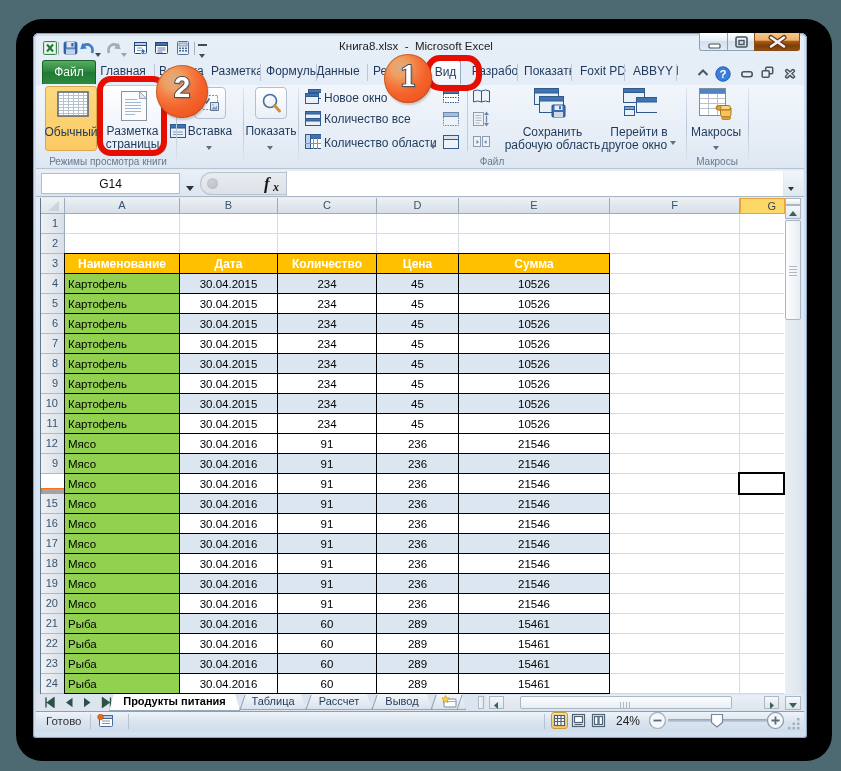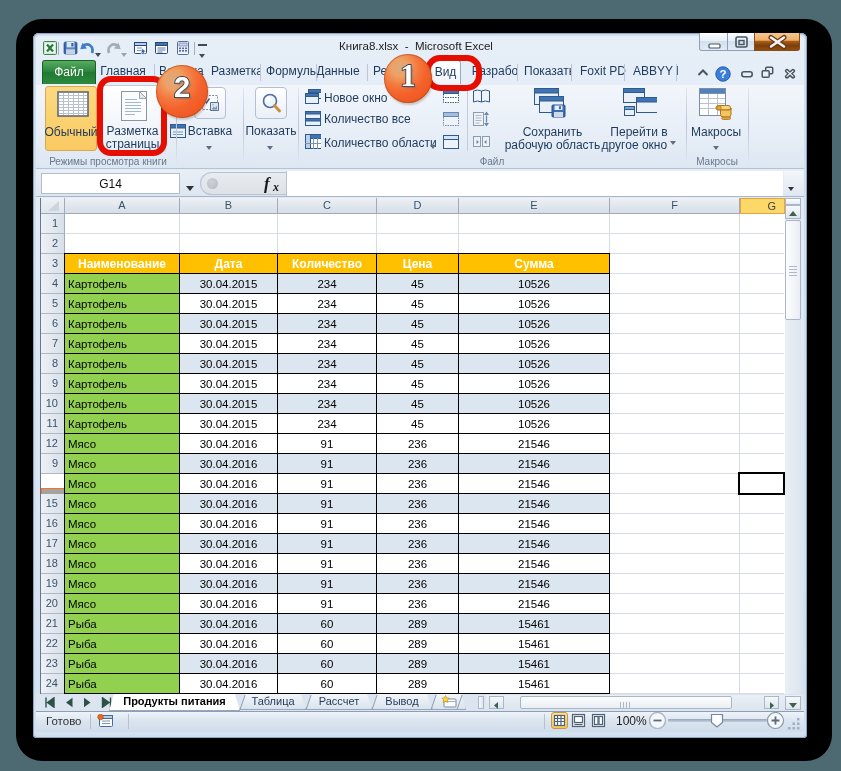--- a/index.html
+++ b/index.html
@@ -661,21 +661,21 @@
   </div>
   <div class="abs" style="left:590px;top:712px;width:17px;height:17px">
     <svg width="17" height="17">
         <g stroke="#4f6276" stroke-width="1.2">
           <rect x="2.5" y="2.5" width="12" height="12" fill="#eef2f6"></rect>
           <rect x="4.5" y="4.5" width="3.5" height="8" fill="#fff"></rect>
           <rect x="9" y="4.5" width="3.5" height="8" fill="#fff"></rect>
         </g>
       </svg>
   </div>
-  <div class="abs" style="left:616px;top:714px;font-size:12px;color:#222">100%</div>
+  <div class="abs" style="left:616px;top:714px;font-size:12px;color:#222">24%</div>
 
   <svg class="abs" style="left:649px;top:712px" width="18" height="18">
     <circle cx="8.5" cy="8.5" r="8" fill="#f5f8fa" stroke="#8b99a9" stroke-width="1.2"></circle>
     <circle cx="8.5" cy="8.5" r="8" fill="none" stroke="#c8d2dc" stroke-width=".6"></circle>
     <path d="M4.5 8.5 h8" stroke="#5b6b7c" stroke-width="1.8"></path>
   </svg>
   <div class="abs" style="left:668px;top:719px;width:99px;height:3px;background:linear-gradient(#94a3b5,#c2cedb);border-radius:1px"></div>
   <div class="abs" style="left:714px;top:718px;width:2px;height:6px;background:#8b99a9"></div>
   <svg class="abs" style="left:710px;top:713px" width="14" height="15">
     <path d="M1.5 1.5 h11 v8 l-5.5 4.5 l-5.5-4.5 z" fill="#fdfdfe" stroke="#76879b" stroke-width="1.2"></path>

